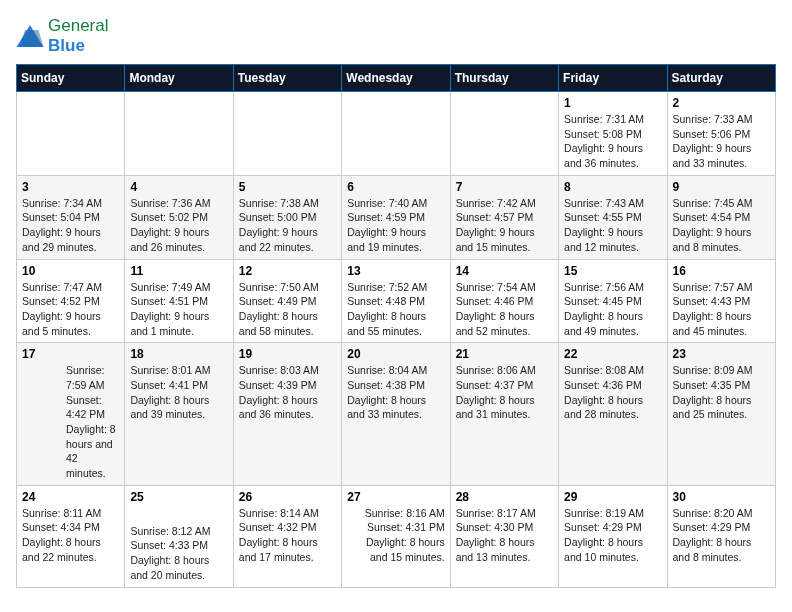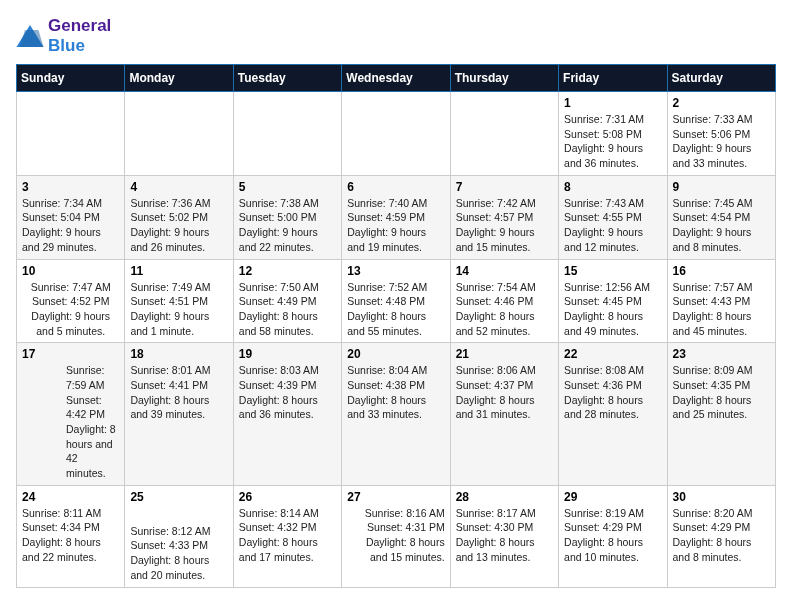--- a/index.html
+++ b/index.html
@@ -84,21 +84,21 @@
 </head>
 <body>
 
 <div class="header">
   <div class="logo">
     <svg class="logo-icon" viewBox="0 0 32 26" xmlns="http://www.w3.org/2000/svg">
       <polygon points="16,0 32,26 0,26" fill="#2b7fd4"></polygon>
       <polygon points="10,6 26,6 32,26 4,26" fill="#1a5fa0" opacity="0.5"></polygon>
     </svg>
     <div>
-      <span style="font-size:17px;font-weight:bold;color:#4c1d95;">General</span><br>
+      <span style="font-size:17px;font-weight:normal;color:#15803d;">General</span><br>
       <span style="font-size:17px;font-weight:bold;color:#2b7fd4;">Blue</span>
     </div>
   </div>
 </div>
 
 <table class="calendar">
   <thead>
     <tr>
     <th>Sunday</th>
         <th>Monday</th>
@@ -169,21 +169,21 @@
         <td>
           <span class="day-num">9</span>
           <div class="day-info" style="white-space: pre-line;">Sunrise: 7:45 AM
 Sunset: 4:54 PM
 Daylight: 9 hours and 8 minutes.</div>
         </td>
       </tr>
       <tr>
         <td>
           <span class="day-num">10</span>
-          <div class="day-info" style="white-space: pre-line; text-align: center;">Sunrise: 7:47 AM
+          <div class="day-info" style="white-space: pre-line;">Sunrise: 7:47 AM
 Sunset: 4:52 PM
 Daylight: 9 hours and 5 minutes.</div>
         </td>
         <td>
           <span class="day-num">11</span>
           <div class="day-info" style="white-space: pre-line;">Sunrise: 7:49 AM
 Sunset: 4:51 PM
 Daylight: 9 hours and 1 minute.</div>
         </td>
         <td>
@@ -199,21 +199,21 @@
 Daylight: 8 hours and 55 minutes.</div>
         </td>
         <td>
           <span class="day-num">14</span>
           <div class="day-info" style="white-space: pre-line;">Sunrise: 7:54 AM
 Sunset: 4:46 PM
 Daylight: 8 hours and 52 minutes.</div>
         </td>
         <td>
           <span class="day-num">15</span>
-          <div class="day-info" style="white-space: pre-line;">Sunrise: 12:56 AM
+          <div class="day-info" style="white-space: pre-line;">Sunrise: 7:56 AM
 Sunset: 4:45 PM
 Daylight: 8 hours and 49 minutes.</div>
         </td>
         <td>
           <span class="day-num">16</span>
           <div class="day-info" style="white-space: pre-line;">Sunrise: 7:57 AM
 Sunset: 4:43 PM
 Daylight: 8 hours and 45 minutes.</div>
         </td>
       </tr>

